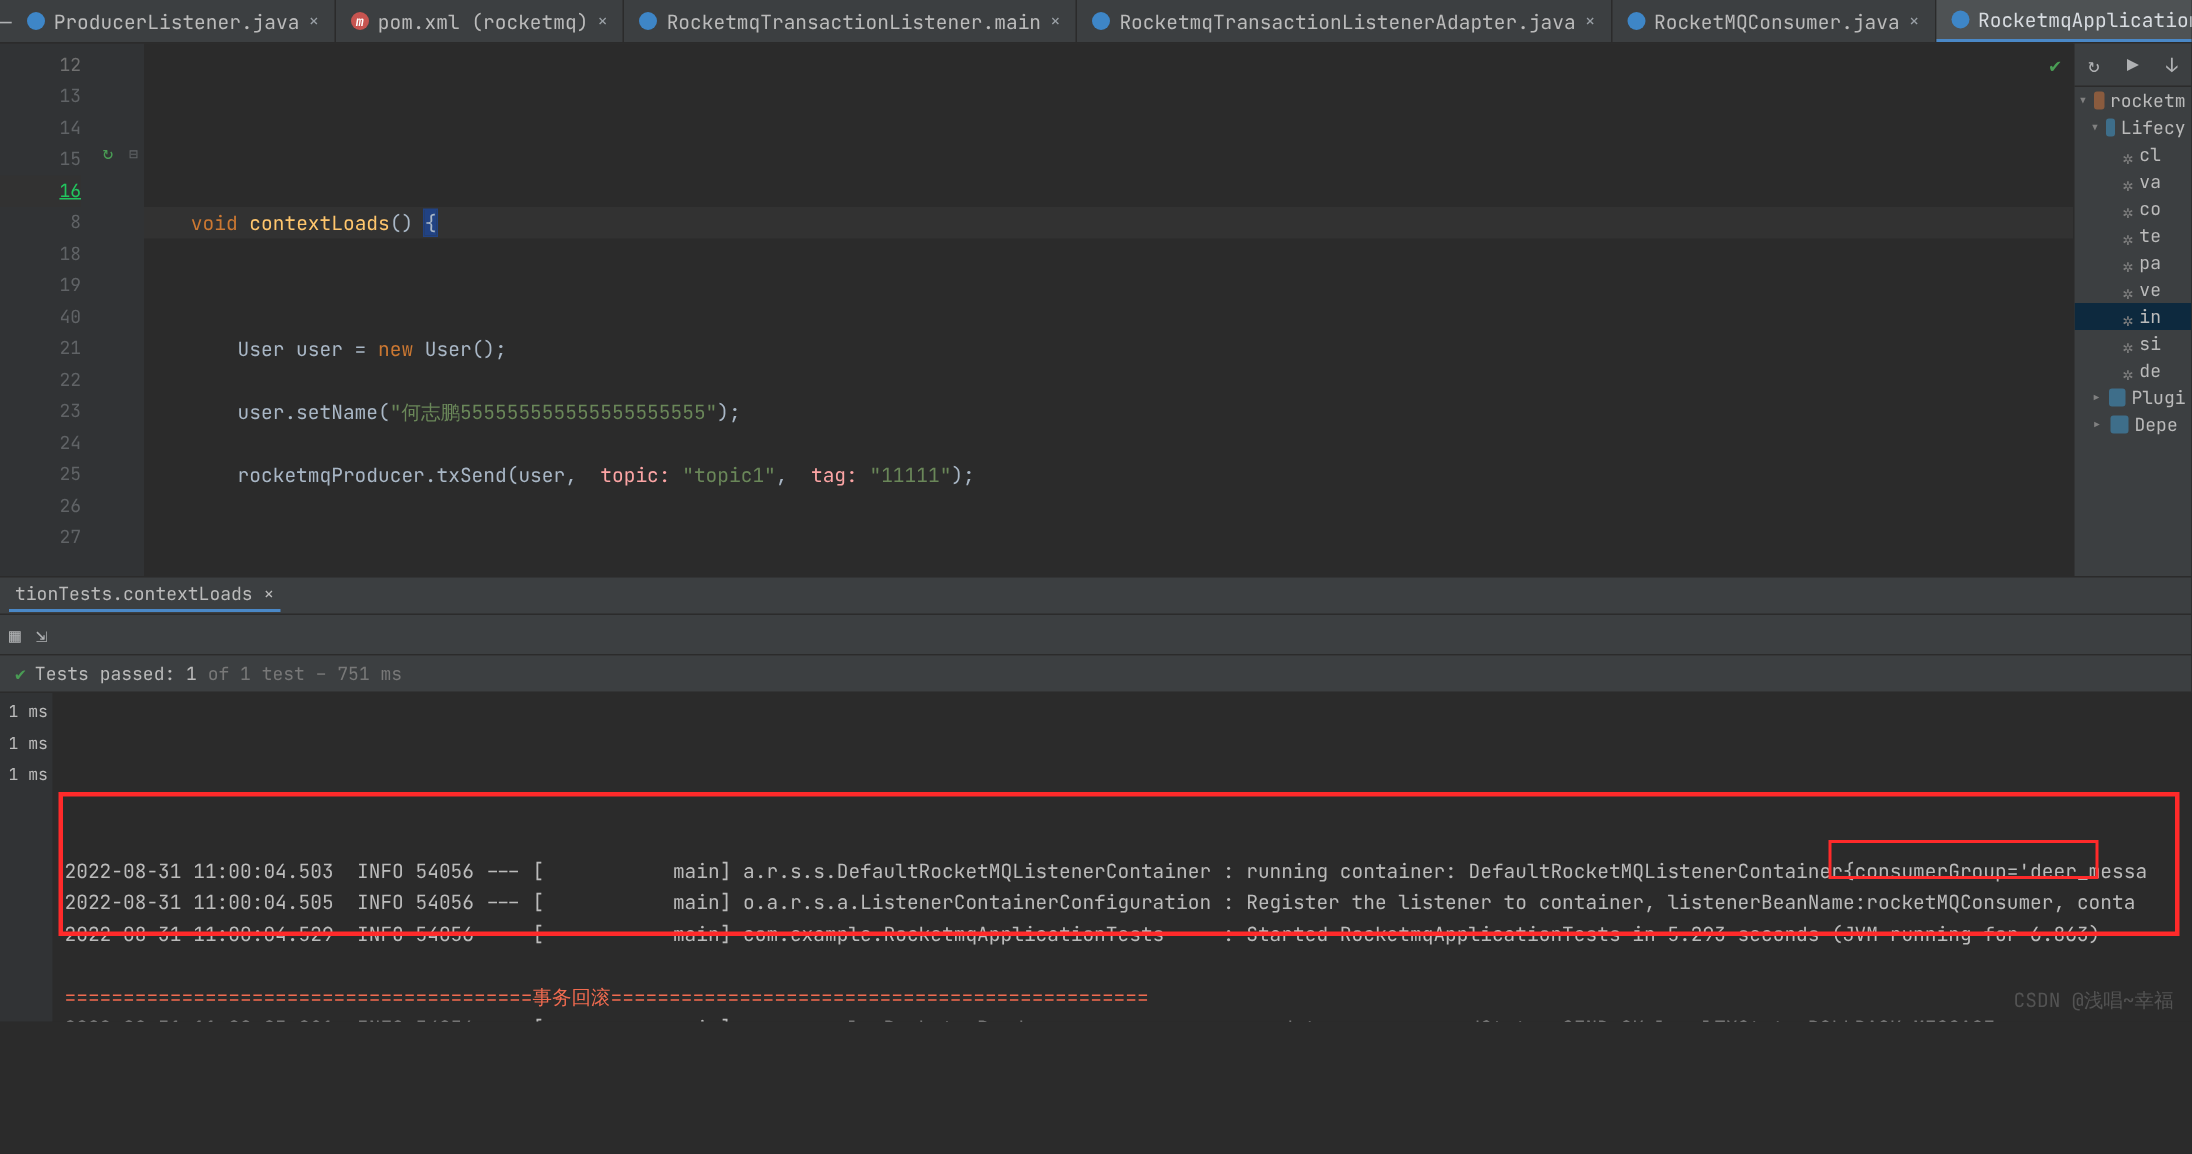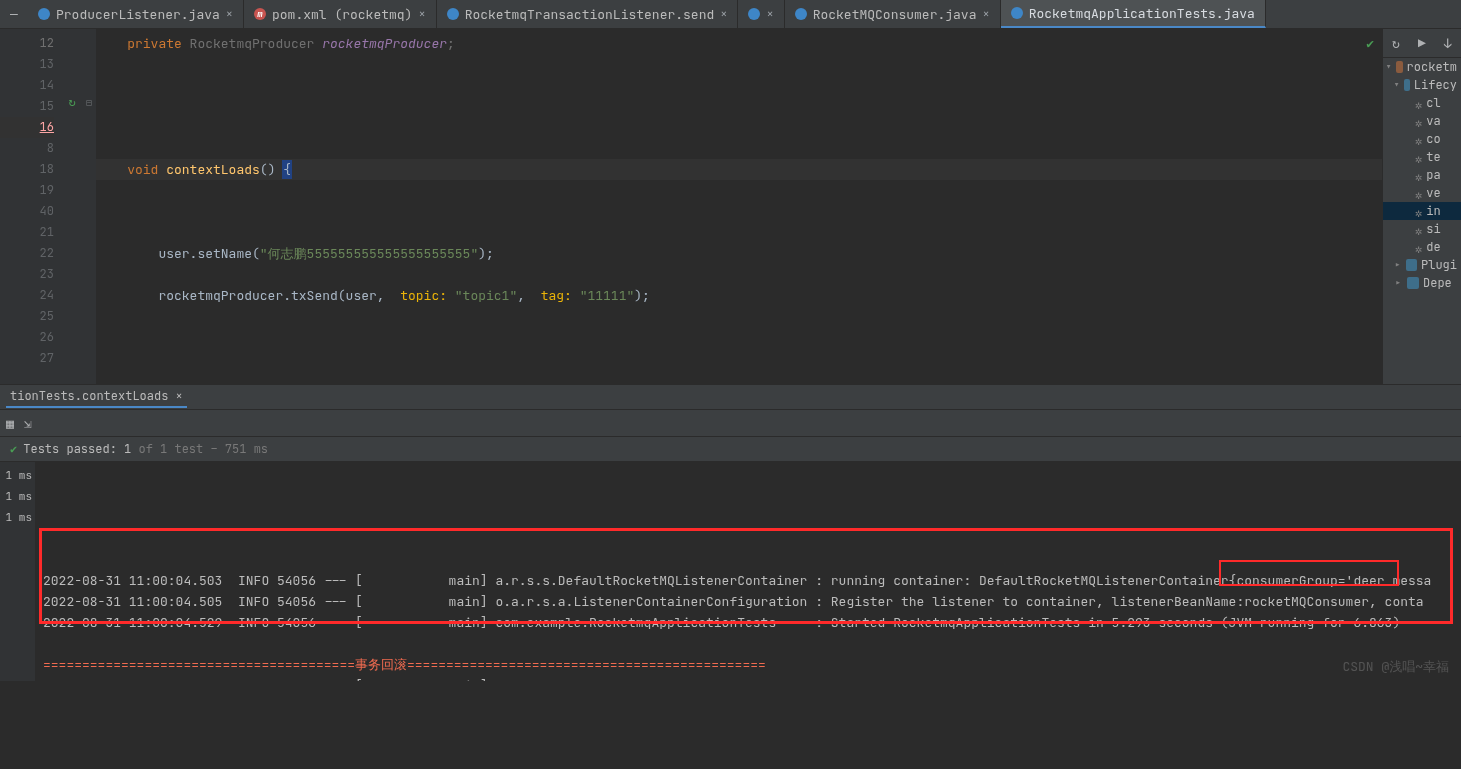--- a/index.html
+++ b/index.html
@@ -17,21 +17,21 @@
   .markers{width:20px;background:#313335}
   .mark-run{color:#499c54;font-size:12px;display:block;text-align:center}
   .fold{width:14px;background:#313335;color:#606366;font-size:10px;text-align:center}
   .code{flex:1;padding:4px 0;line-height:21px;white-space:pre}
   .hl{background:#323232}
   .kw{color:#cc7832}
   .ann{color:#bbb529}
   .str{color:#6a8759}
   .num{color:#6897bb}
   .fld{color:#9876aa;font-style:italic}
-  .param{color:#eab308}
+  .param{color:#fca5a5}
   .mth{color:#ffc66d}
   .cursor{background:#214283;outline:1px solid #214283}
   .stat-ok{position:absolute;top:6px;right:8px;color:#499c54}
   
   .side{width:78px;background:#3c3f41;border-left:1px solid #2b2b2b;display:flex;flex-direction:column}
   .side-toolbar{height:28px;display:flex;align-items:center;justify-content:space-around;color:#afb1b3;border-bottom:1px solid #2b2b2b}
   .tree{flex:1;font-size:12px;color:#bbbbbb;overflow:hidden}
   .tree-row{display:flex;align-items:center;gap:4px;padding:1px 4px;white-space:nowrap}
   .tree-row.sel{background:#0d293e}
   .tree-row .arr{color:#808080;width:10px;text-align:center}
@@ -65,25 +65,26 @@
         <span>ProducerListener.java</span>
         <span class="x">×</span>
       </div>
       <div class="tab">
         <span class="dot" style="background: rgb(199, 84, 80); color: rgb(255, 255, 255); font-size: 9px; line-height: 12px; text-align: center; font-style: italic; font-weight: bold;">m</span>
         <span>pom.xml (rocketmq)</span>
         <span class="x">×</span>
       </div>
       <div class="tab">
         <span class="dot" style="background: rgb(62, 134, 199);"></span>
-        <span>RocketmqTransactionListener.send</span>
-        <span class="x">×</span>
-      </div>
-      <div class="tab">
-        <span class="dot" style="background: rgb(62, 134, 199);"></span>
+        <span>RocketmqTransactionListener.main</span>
+        <span class="x">×</span>
+      </div>
+      <div class="tab">
+        <span class="dot" style="background: rgb(62, 134, 199);"></span>
+        <span>RocketmqTransactionListenerAdapter.java</span>
         <span class="x">×</span>
       </div>
       <div class="tab">
         <span class="dot" style="background: rgb(62, 134, 199);"></span>
         <span>RocketMQConsumer.java</span>
         <span class="x">×</span>
       </div>
       <div class="tab active">
         <span class="dot" style="background: rgb(62, 134, 199);"></span>
         <span>RocketmqApplicationTests.java</span>
@@ -92,21 +93,21 @@
 
 </div>
 
 <div class="main">
   <div class="editor">
     <div class="gutter" id="gutter">
         <div style="color:#707070">12</div>
         <div>13</div>
         <div>14</div>
         <div>15</div>
-        <div style="background: rgb(50, 50, 50); color: #fca5a5; text-decoration: underline;">16</div>
+        <div style="background: rgb(50, 50, 50); color: #22c55e; text-decoration: underline;">16</div>
         <div>8</div>
         <div>18</div>
         <div>19</div>
         <div>40</div>
         <div>21</div>
         <div>22</div>
         <div>23</div>
         <div>24</div>
         <div>25</div>
         <div>26</div>
@@ -117,25 +118,26 @@
       <span style="display:block;height:21px"></span>
       <span style="display:block;height:21px"></span>
       <span class="mark-run" style="line-height:21px">↻</span>
     </div>
     <div class="fold">
       <span style="display:block;height:21px"></span>
       <span style="display:block;height:21px"></span>
       <span style="display:block;height:21px"></span>
       <span style="display:block;line-height:21px">⊟</span>
     </div>
-    <div class="code" id="code"><div style="color:#707070">    <span class="kw">private</span> RocketmqProducer <span class="fld">rocketmqProducer</span>;</div>
+    <div class="code" id="code">
 <div> </div>
 <div> </div>
 <div class="hl">    <span class="kw">void</span> <span class="mth">contextLoads</span>() <span class="cursor">{</span></div>
 <div> </div>
+<div>        User user = <span class="kw">new </span>User();</div>
 <div>        user.setName(<span class="str">"何志鹏555555555555555555555"</span>);</div>
 <div>        rocketmqProducer.txSend(user,<span class="param">  topic: </span><span class="str">"topic1"</span>,<span class="param">  tag: </span><span class="str">"11111"</span>);</div>
 
 
 
 
 </div>
     <span class="stat-ok">✔</span>
   </div>
 

